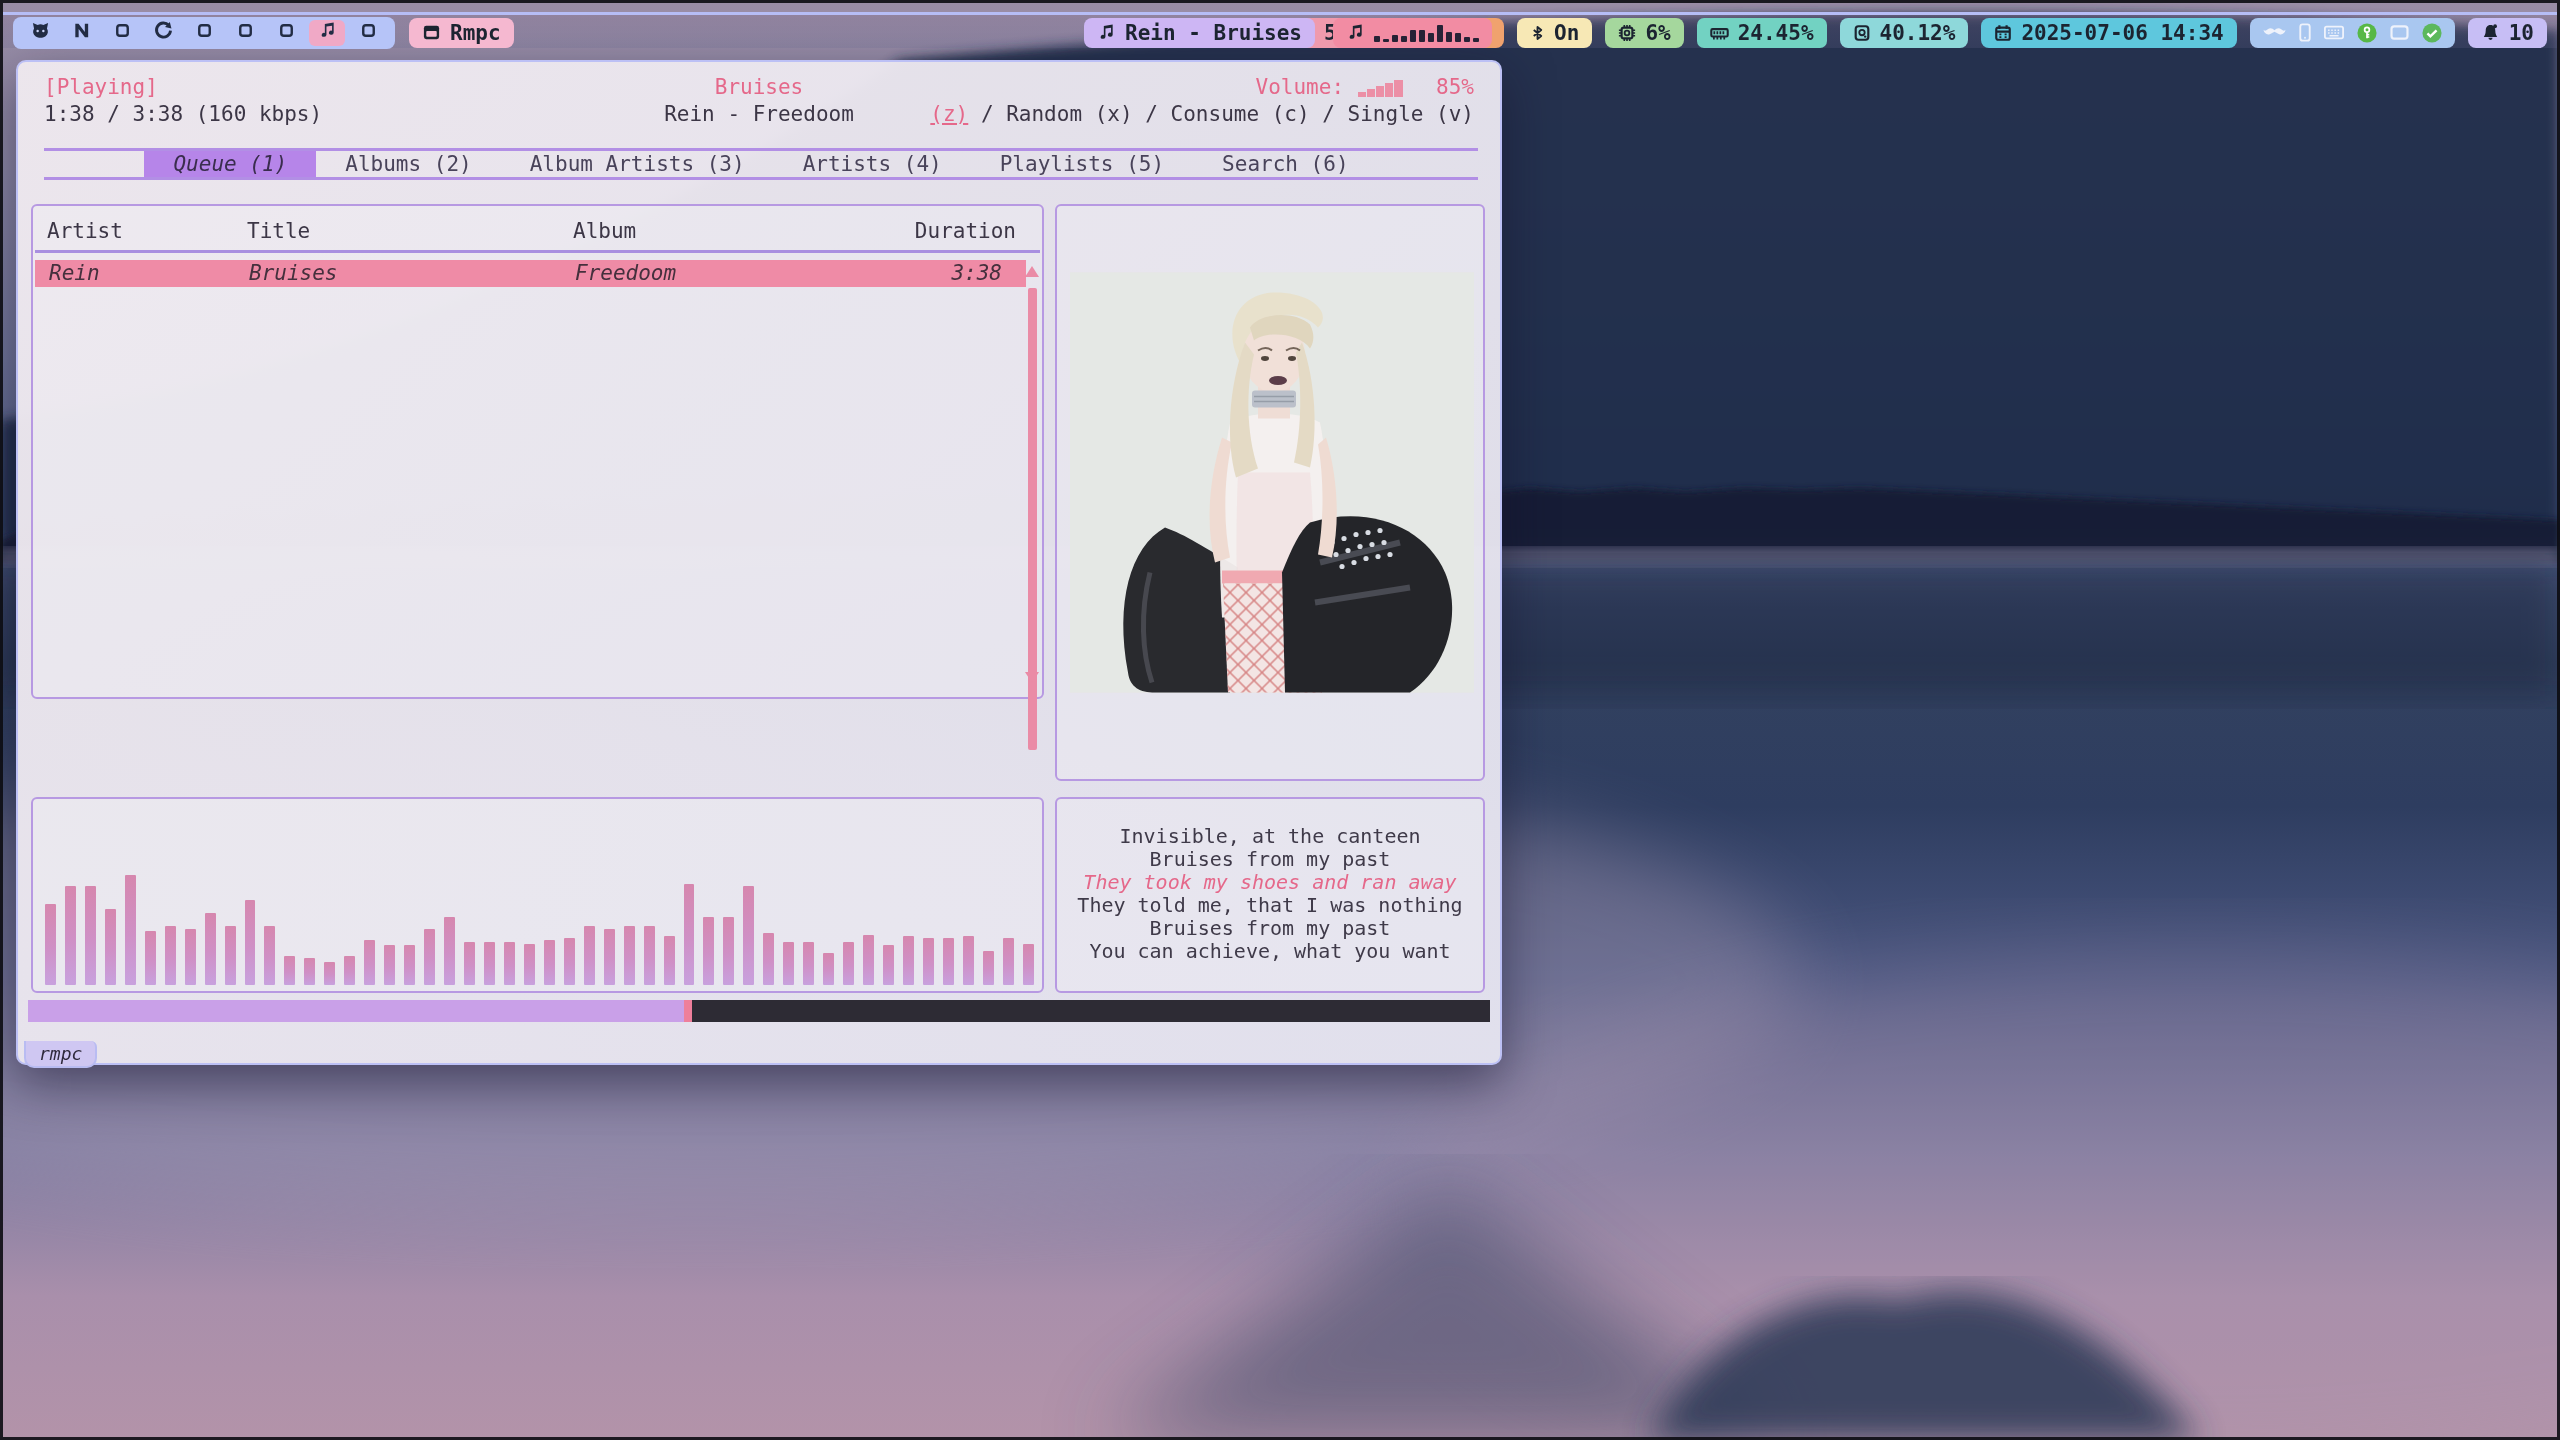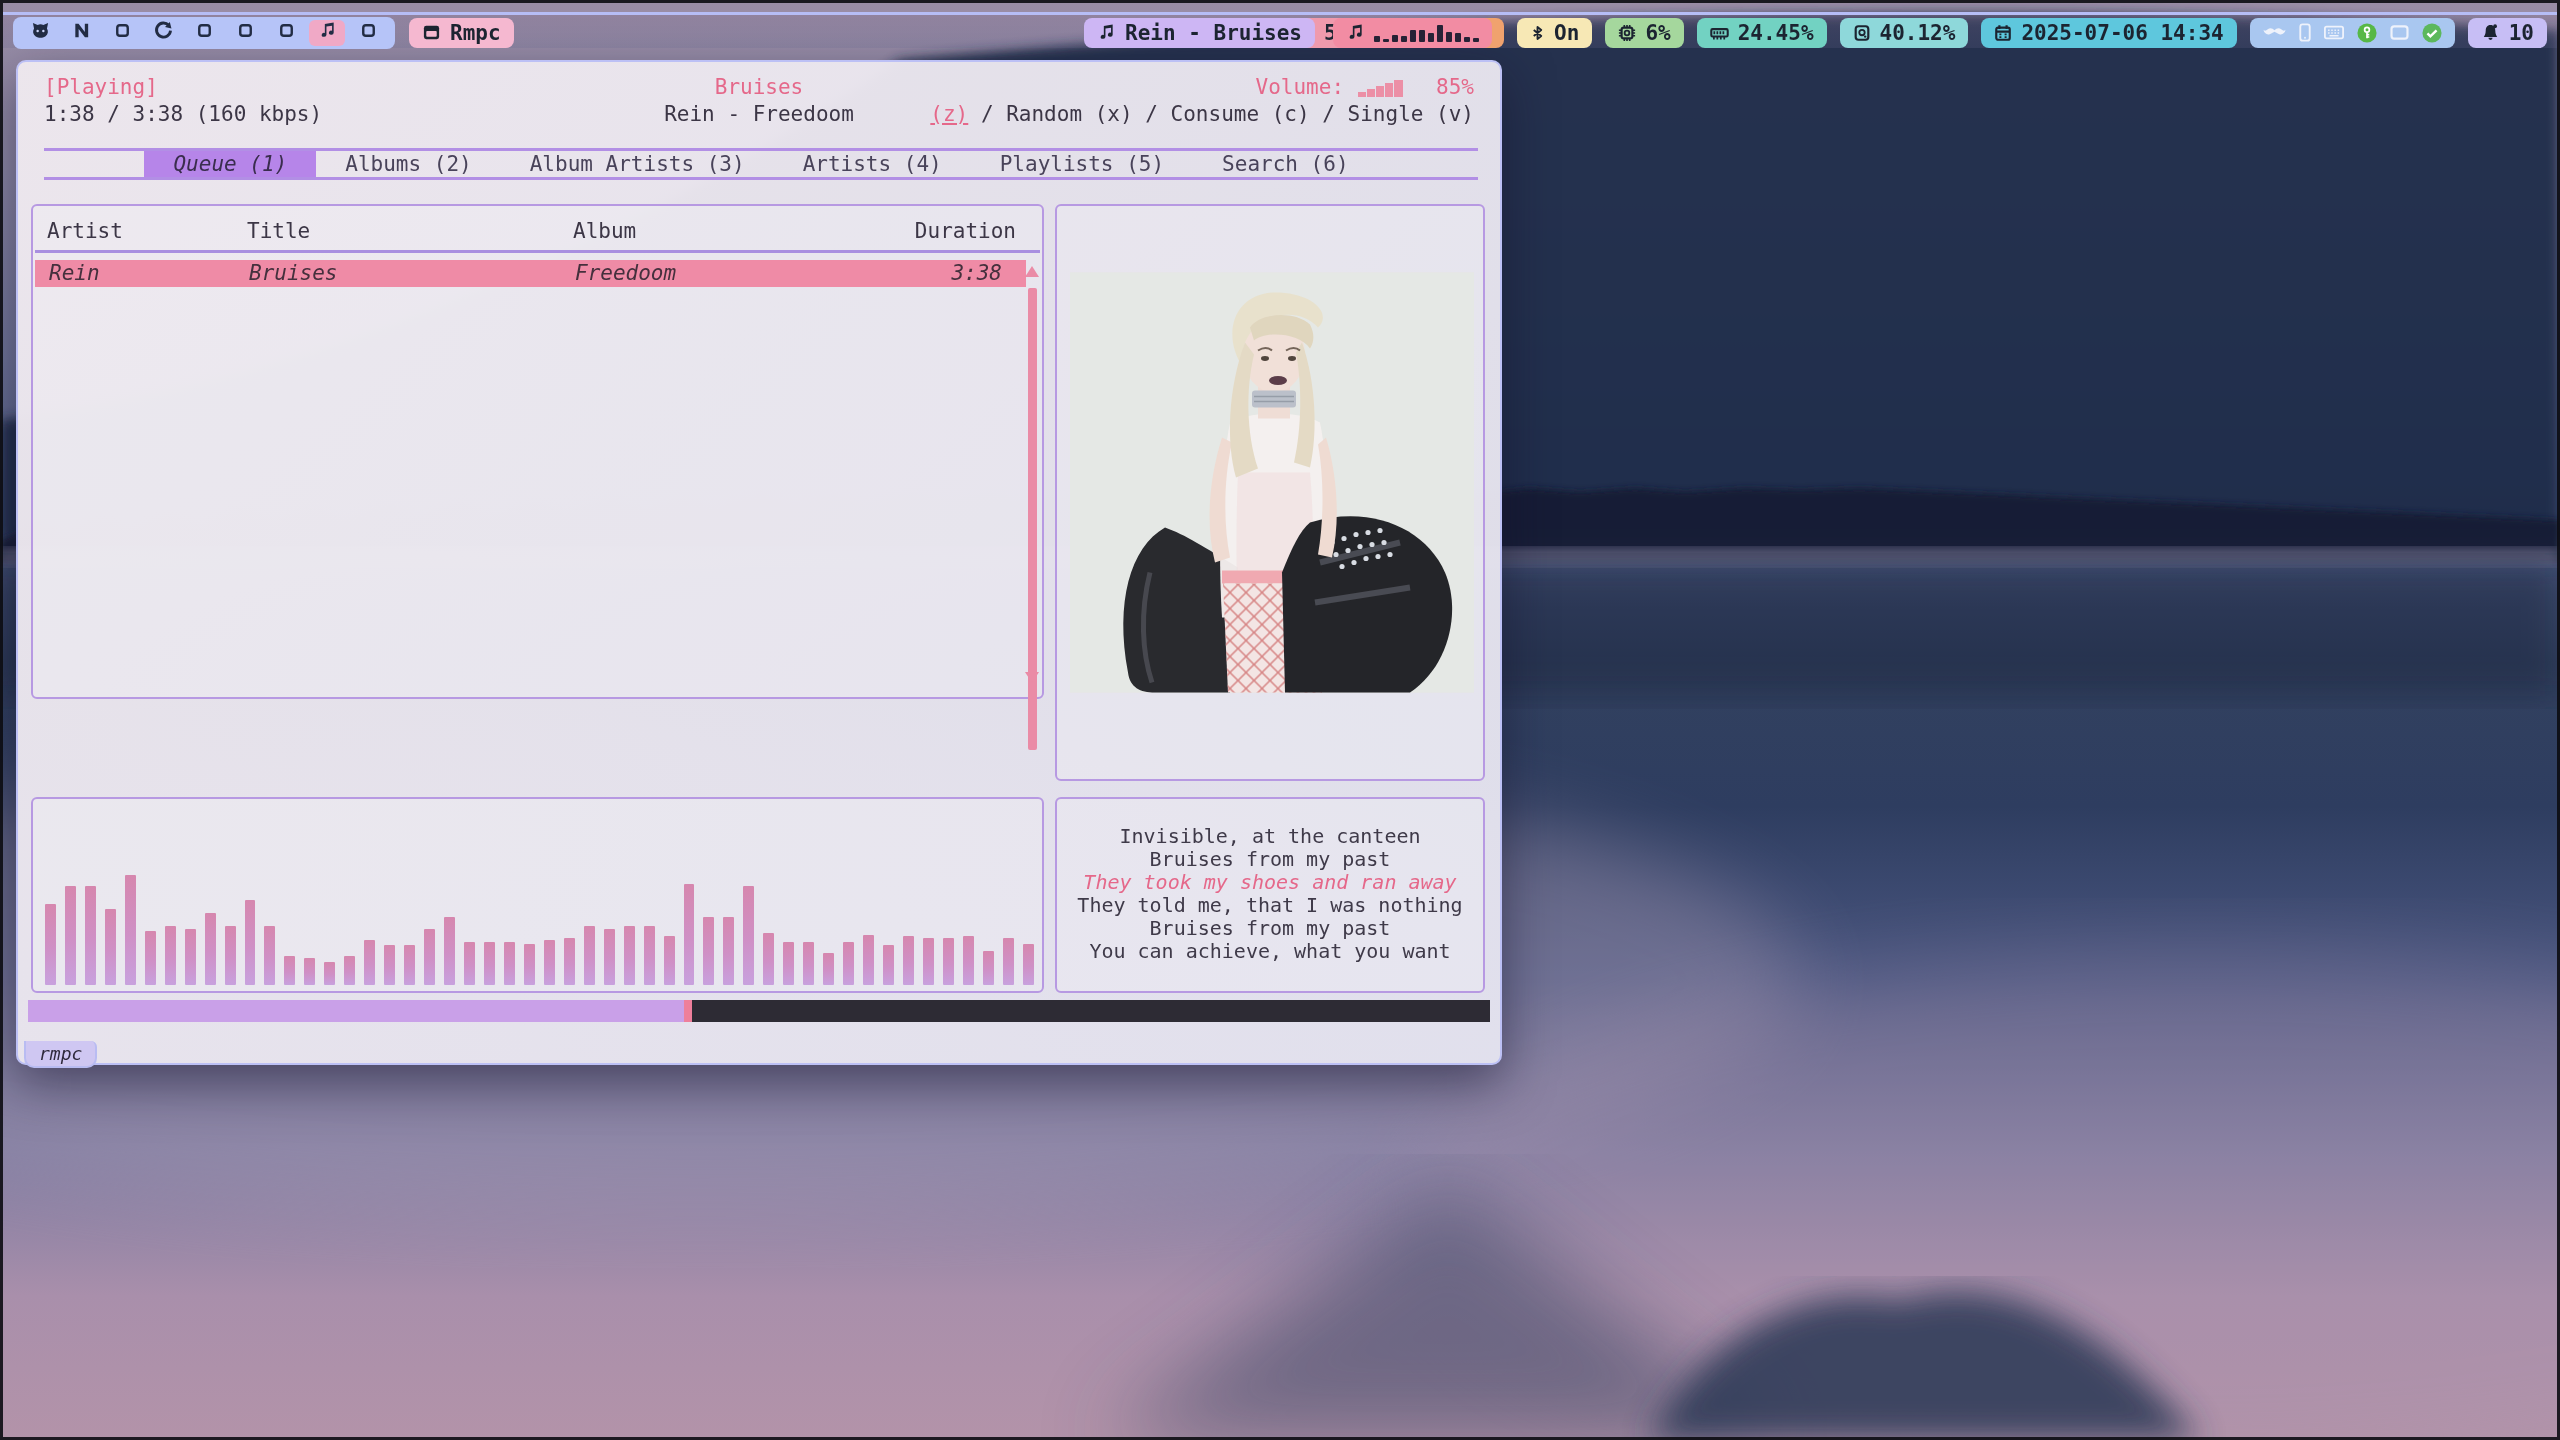--- a/index.html
+++ b/index.html
@@ -227,21 +227,21 @@
             <span>On</span>
           </div><div class="pill" style="background: rgb(165, 215, 157);">
             <span class="icon">
               <svg viewBox="0 0 20 20" width="18" height="18">
                 <rect x="4" y="4" width="12" height="12" rx="2.5" fill="none" stroke="currentColor" stroke-width="2.4"></rect>
                 <circle cx="10" cy="10" r="2.6" fill="none" stroke="currentColor" stroke-width="2"></circle>
                 <path stroke="currentColor" stroke-width="1.8" d="M7 1 v3 M10 1 v3 M13 1 v3 M7 16 v3 M10 16 v3 M13 16 v3 M1 7 h3 M1 10 h3 M1 13 h3 M16 7 h3 M16 10 h3 M16 13 h3"></path>
               </svg>
             </span>
             <span>6%</span>
-          </div><div class="pill" style="background: rgb(114, 210, 194);">
+          </div><div class="pill" style="background: rgb(114, 210, 194); border-radius: 7px;">
             <span class="icon">
               <svg viewBox="0 0 22 20" width="19" height="18">
                 <rect x="1.5" y="5.5" width="19" height="8.5" rx="1.5" fill="none" stroke="currentColor" stroke-width="2.4"></rect>
                 <path stroke="currentColor" stroke-width="2" d="M5 8 v3.5 M8.5 8 v3.5 M12 8 v3.5 M15.5 8 v3.5 M4.5 14 v3.5 M8.5 14 v3.5 M12.5 14 v3.5 M16.5 14 v3.5"></path>
               </svg>
             </span>
             <span>24.45%</span>
           </div><div class="pill" style="background: rgb(142, 216, 218);">
             <span class="icon">
               <svg viewBox="0 0 20 20" width="18" height="18">

